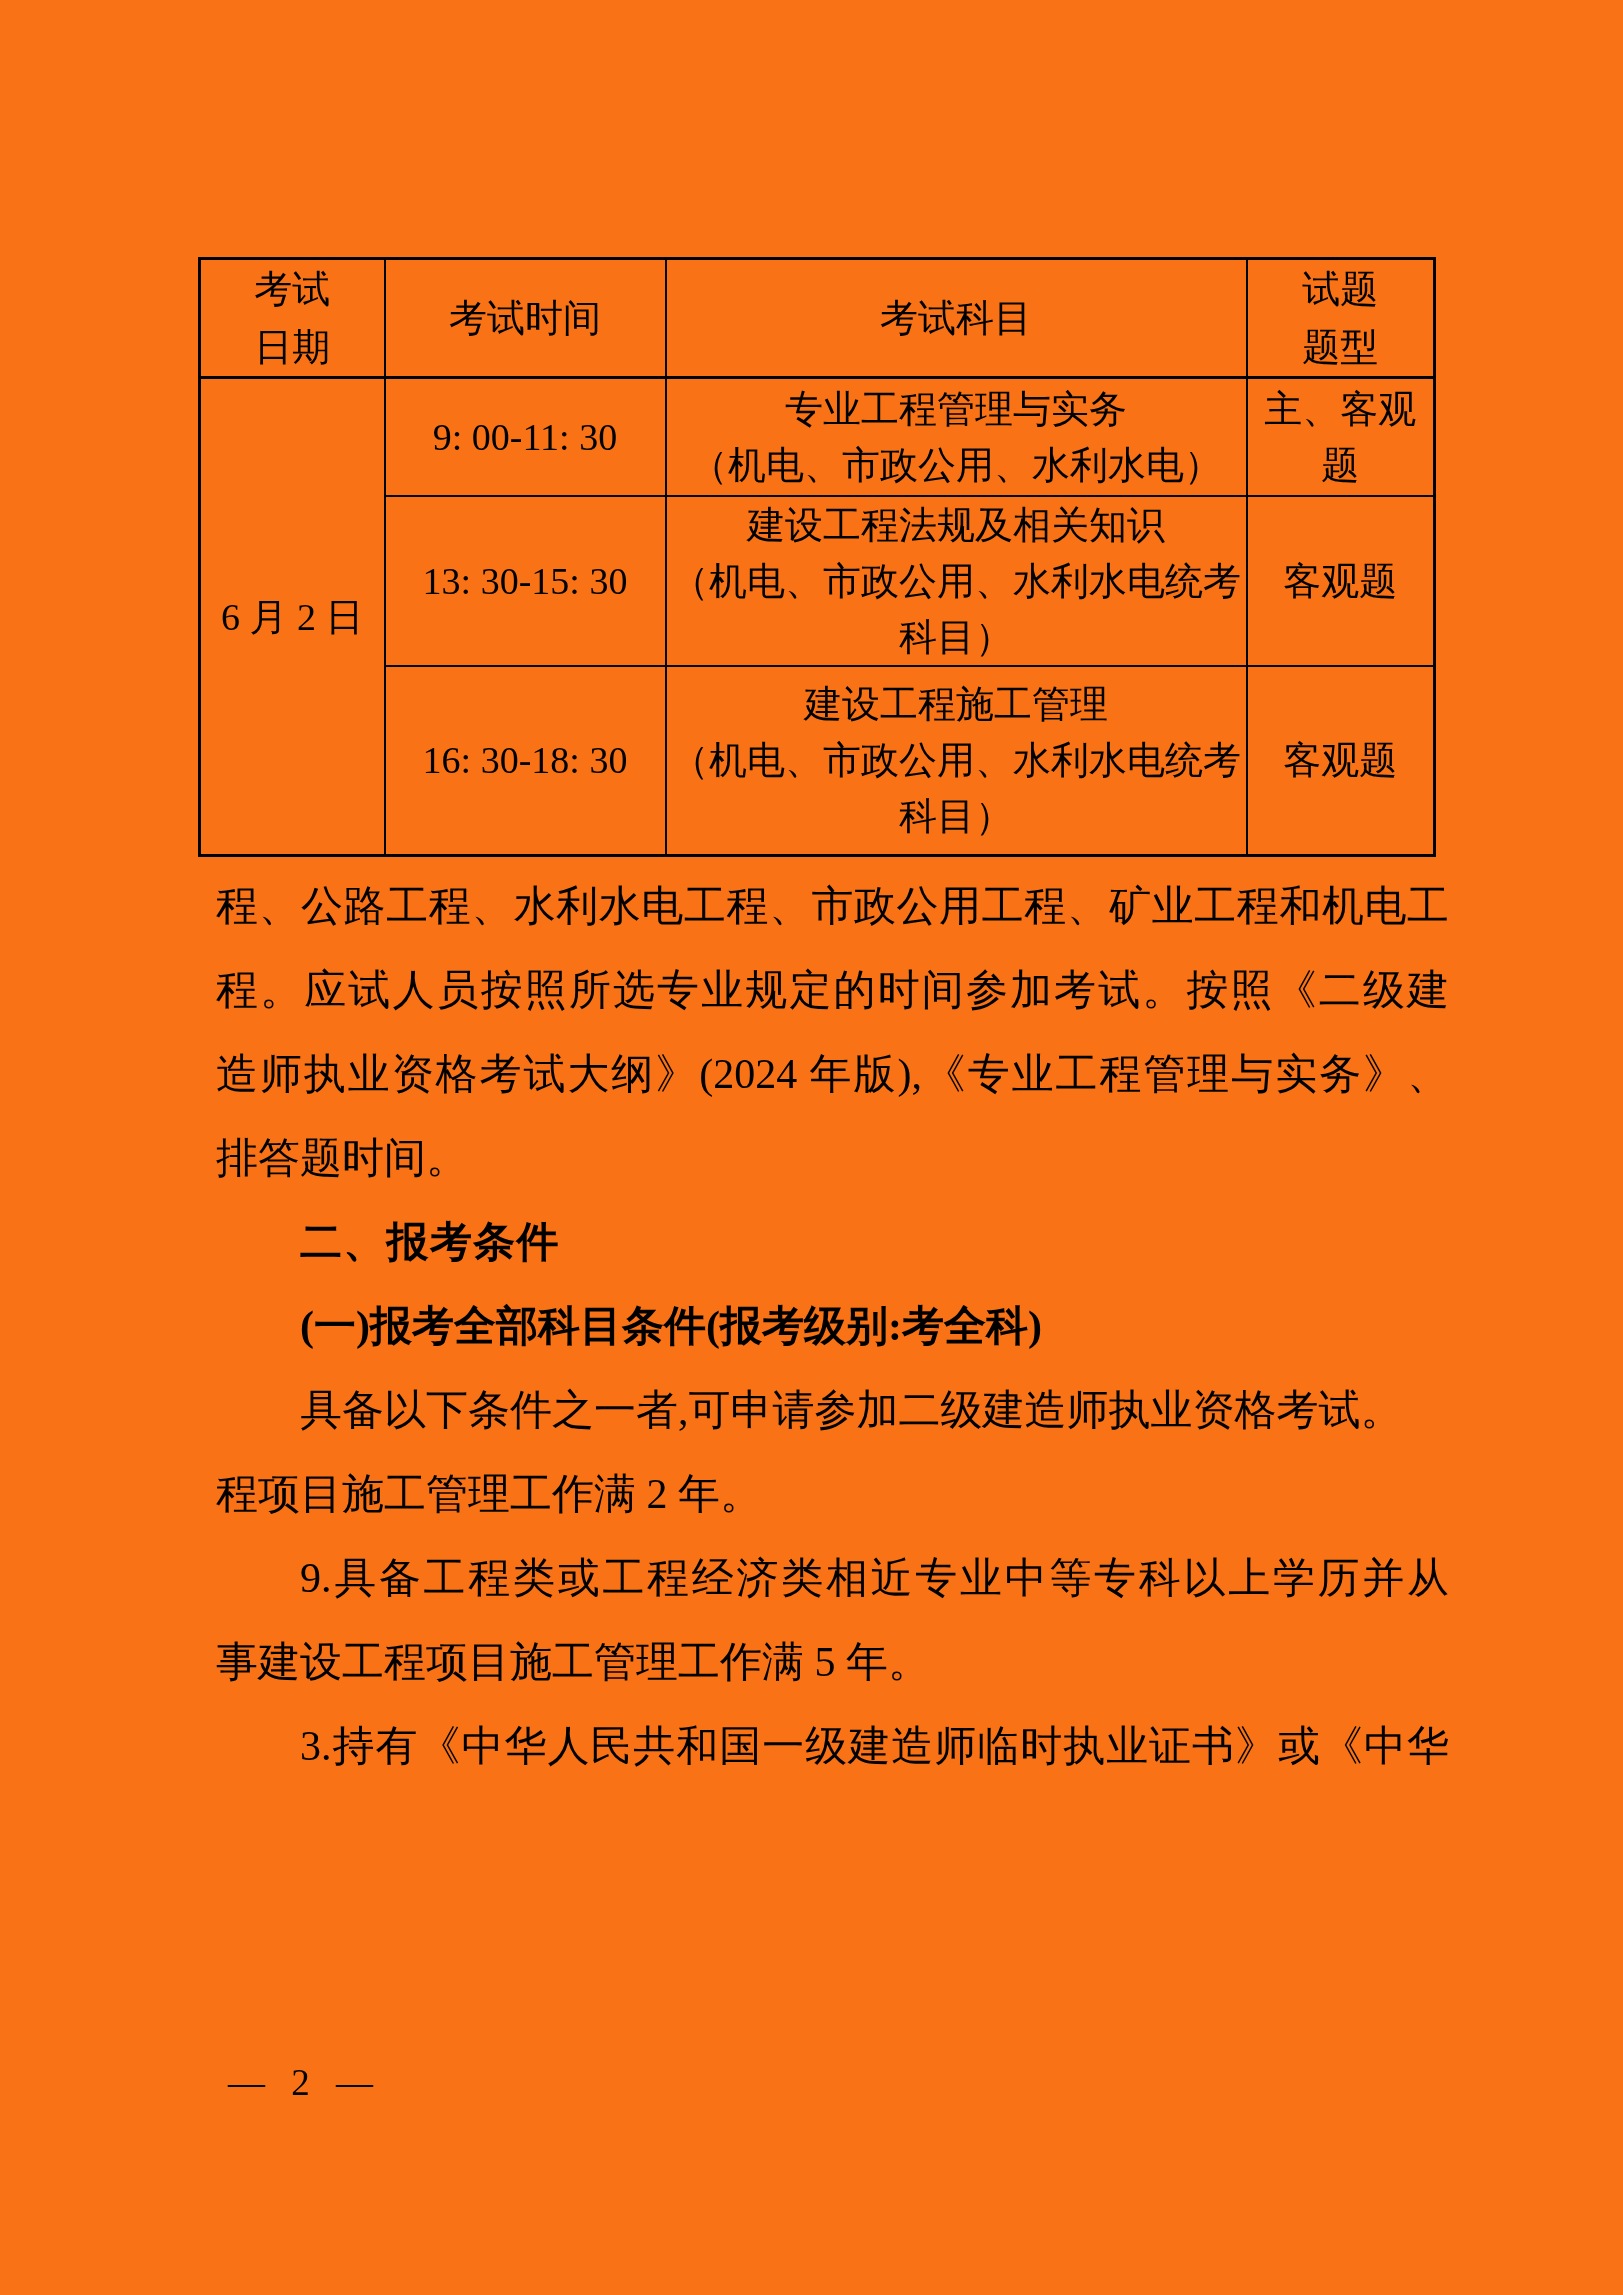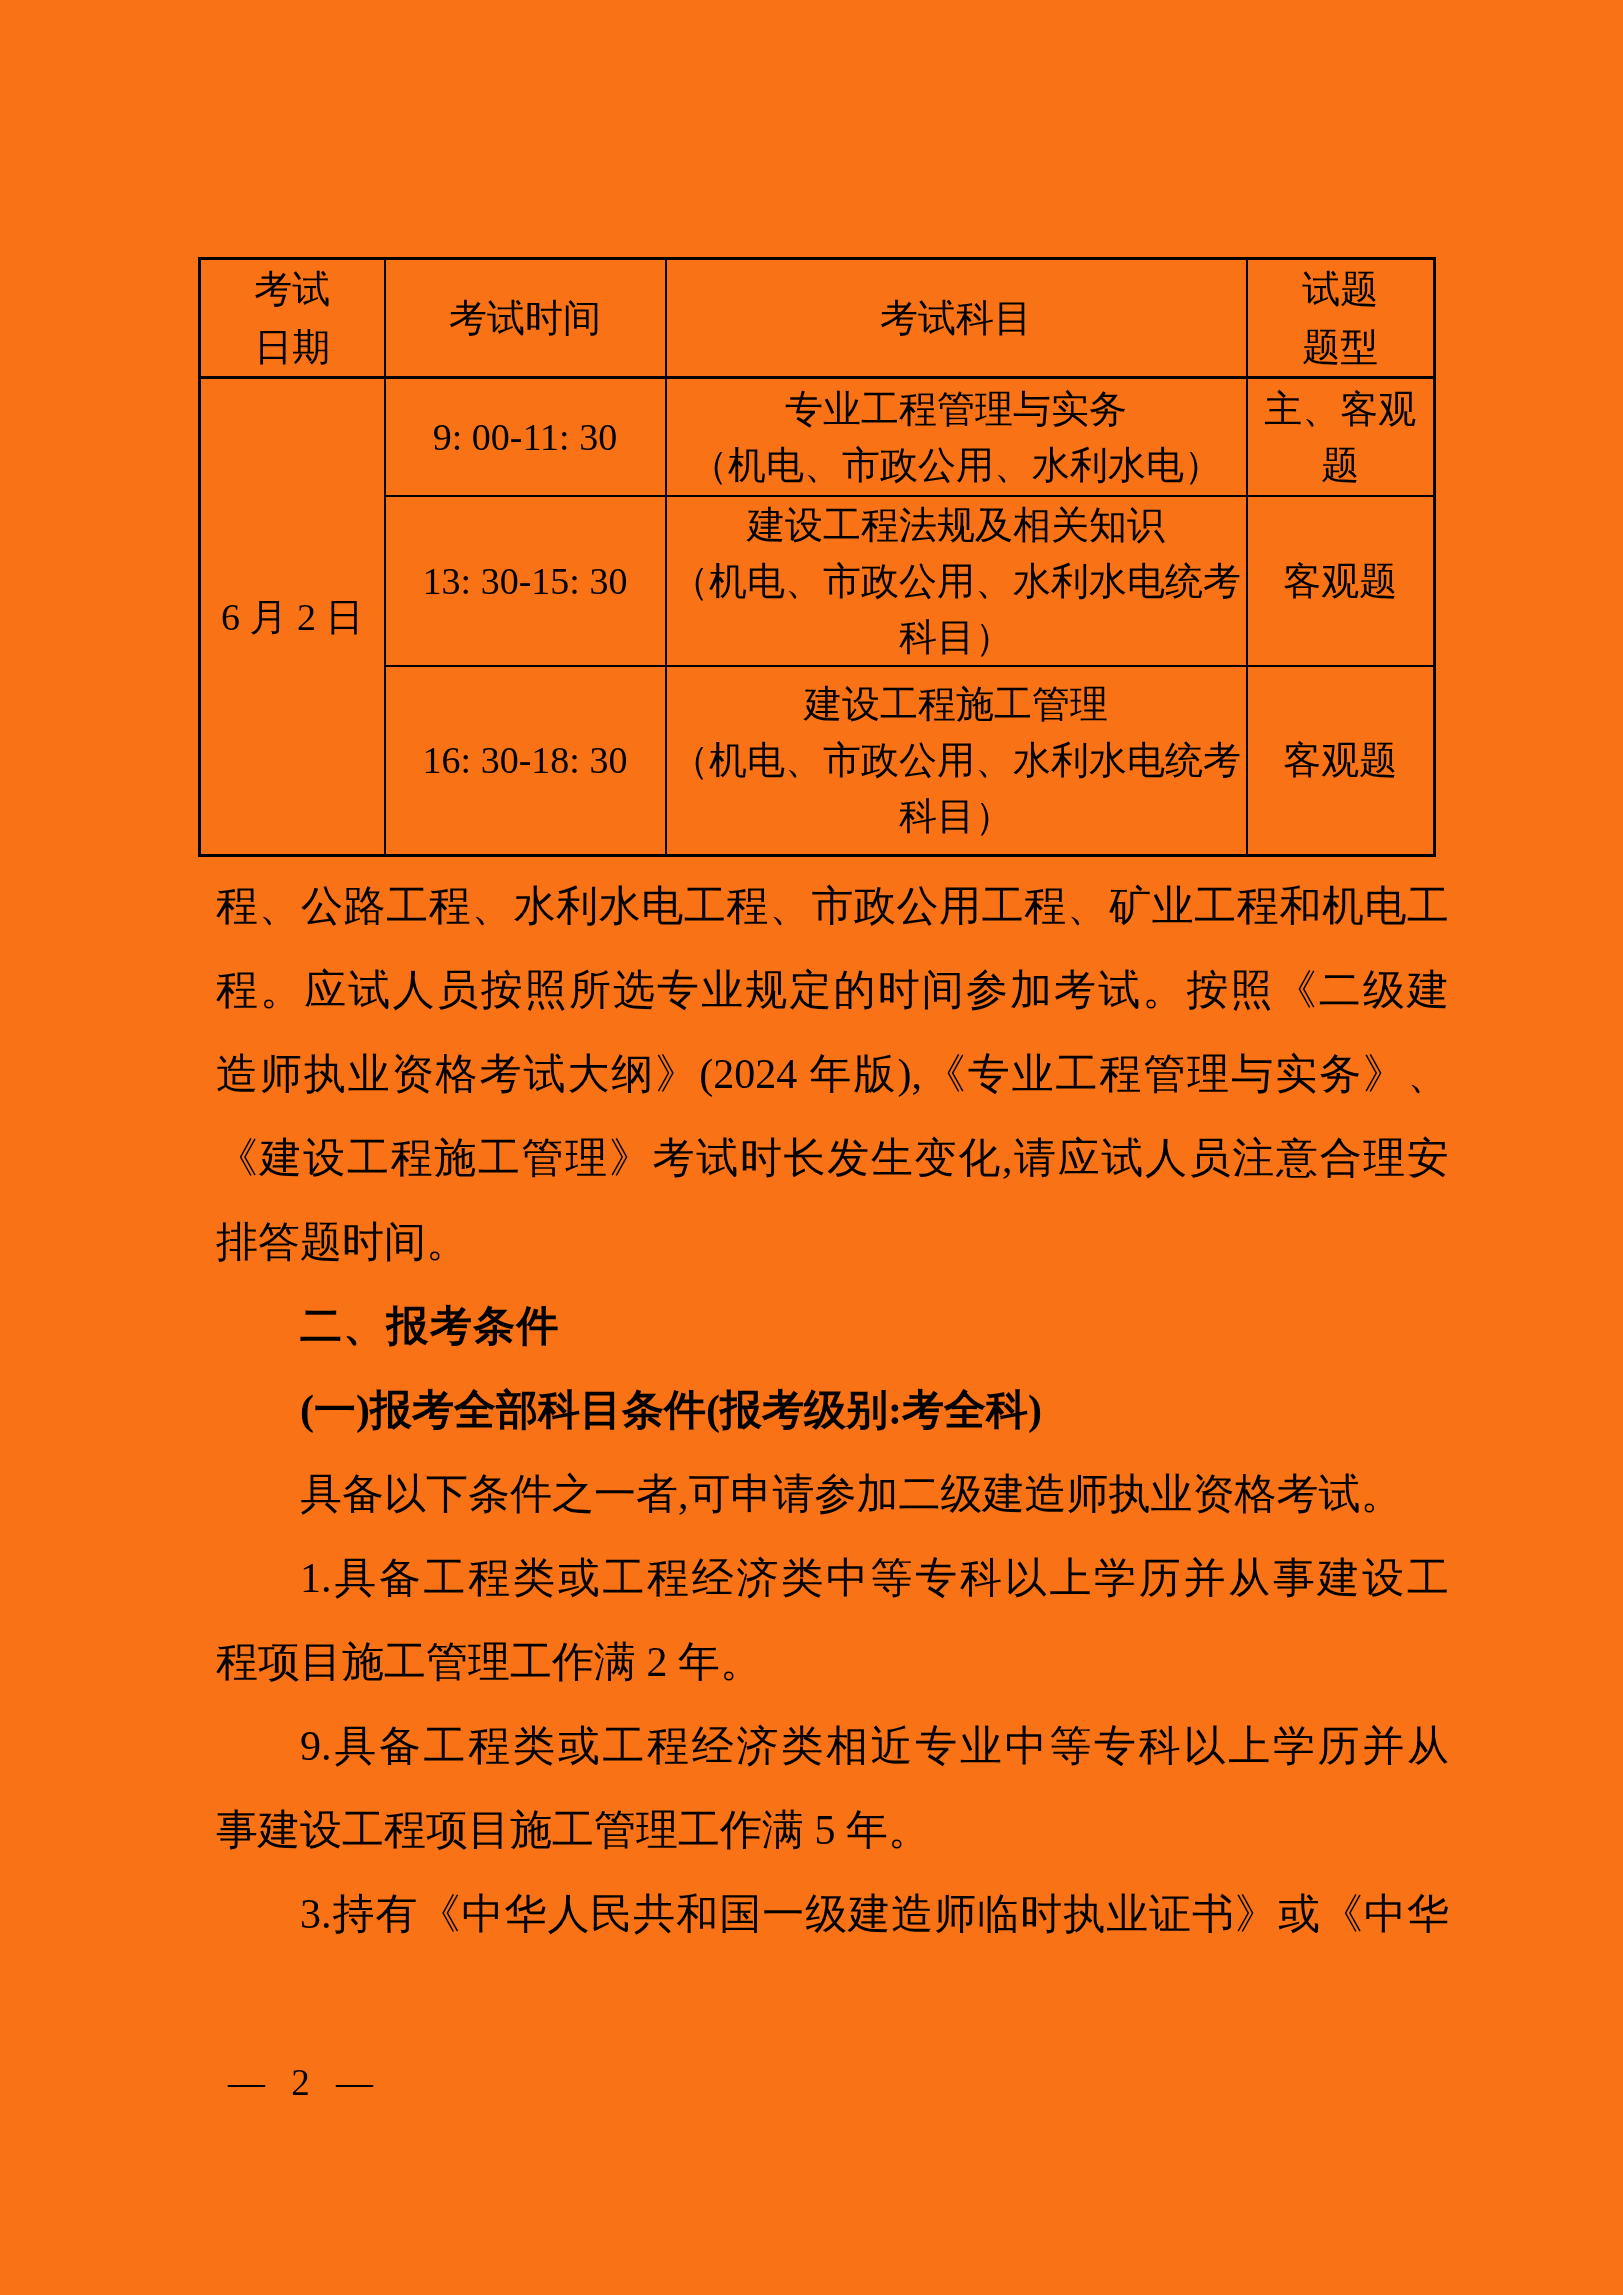--- a/index.html
+++ b/index.html
@@ -162,26 +162,24 @@
           </td>
       </tr>
     </tbody>
   </table>
 
   <div class="body-text">
 
       <div class="bline full">程、公路工程、水利水电工程、市政公用工程、矿业工程和机电工</div>
       <div class="bline full">程。应试人员按照所选专业规定的时间参加考试。按照《二级建</div>
       <div class="bline full">造师执业资格考试大纲》(2024 年版),《专业工程管理与实务》、</div>
-      <div class="bline full">《建设工程施工管理》考试时长发生变化,请应试人员注意合理安</div>
       <div class="bline">排答题时间。</div>
       <div class="bline indent h1">二、报考条件</div>
       <div class="bline indent h2">(一)报考全部科目条件(报考级别:考全科)</div>
       <div class="bline indent">具备以下条件之一者,可申请参加二级建造师执业资格考试。</div>
-      <div class="bline indent full">1.具备工程类或工程经济类中等专科以上学历并从事建设工</div>
       <div class="bline">程项目施工管理工作满 2 年。</div>
       <div class="bline indent full">9.具备工程类或工程经济类相近专业中等专科以上学历并从</div>
       <div class="bline">事建设工程项目施工管理工作满 5 年。</div>
       <div class="bline indent full">3.持有《中华人民共和国一级建造师临时执业证书》或《中华</div>
     </div>
 
   <div class="page-footer">— 2 —</div>
 
 </div>
 

